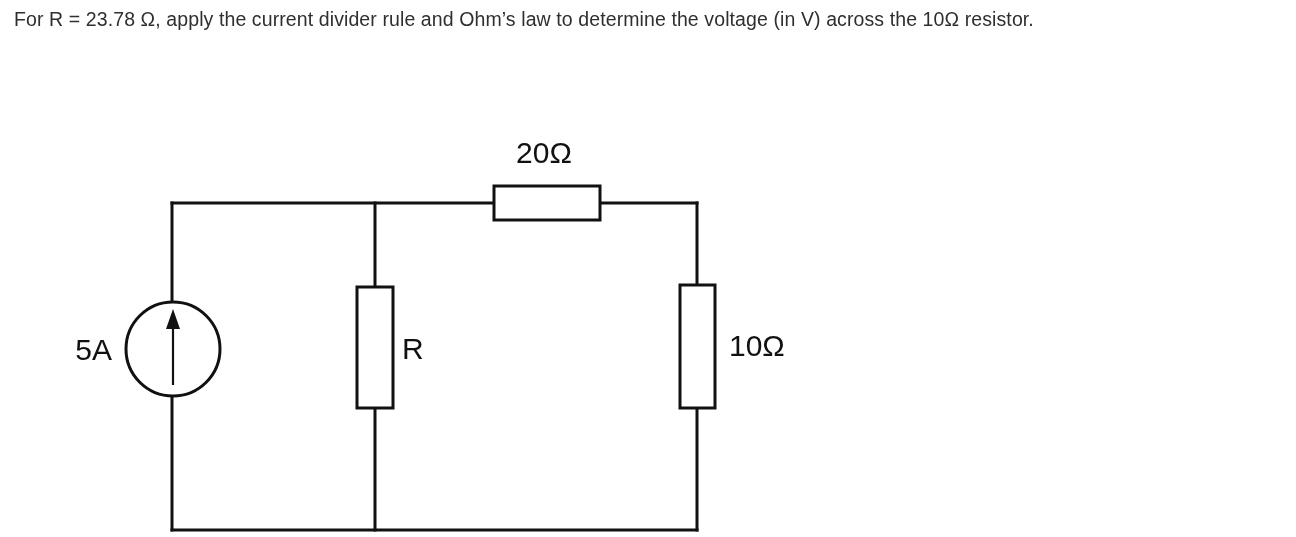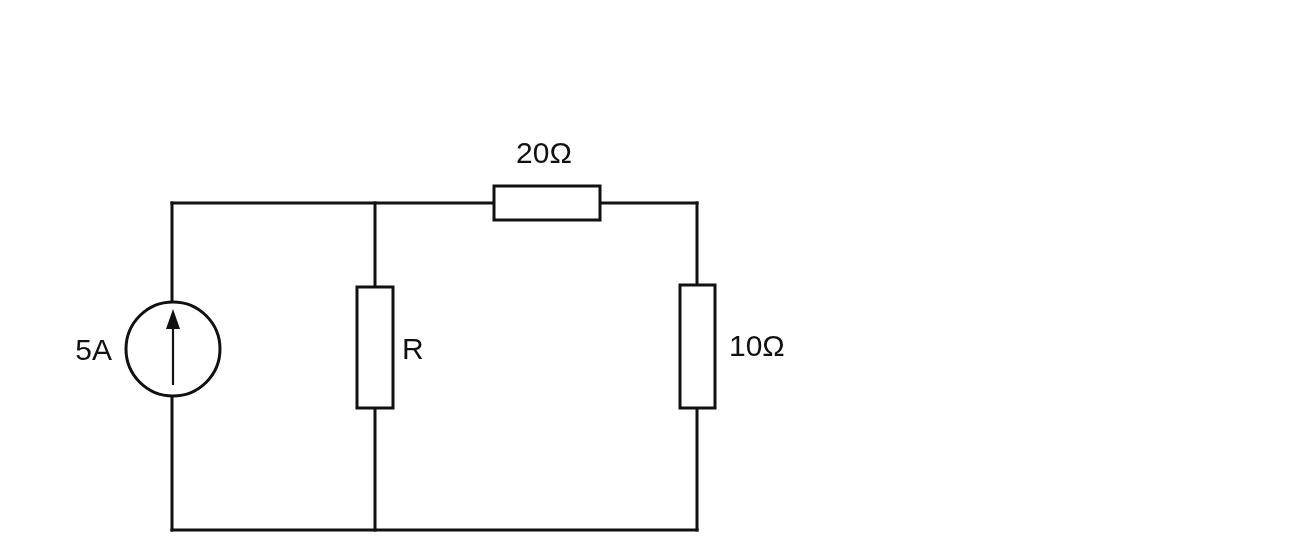--- a/index.html
+++ b/index.html
@@ -74,20 +74,21 @@
   }
   .lbl-mid { text-anchor: middle; }
   .lbl-start { text-anchor: start; }
   .lbl-end { text-anchor: end; }
 </style>
 </head>
 <body>
 
 <div id="page">
 
+  <div class="question-text">For R = 23.78 Ω, apply the current divider rule and Ohm’s law to determine the voltage (in V) across the 10Ω resistor.</div>
 
   <div class="circuit-wrap">
     <svg class="circuit" width="1296" height="442" viewBox="0 0 1296 442">
 
       <path class="wire" d="M 172 108 L 494 108"></path>
 
       <path class="wire" d="M 600 108 L 697 108"></path>
 
       <path class="wire" d="M 172 108 L 172 207"></path>
 

